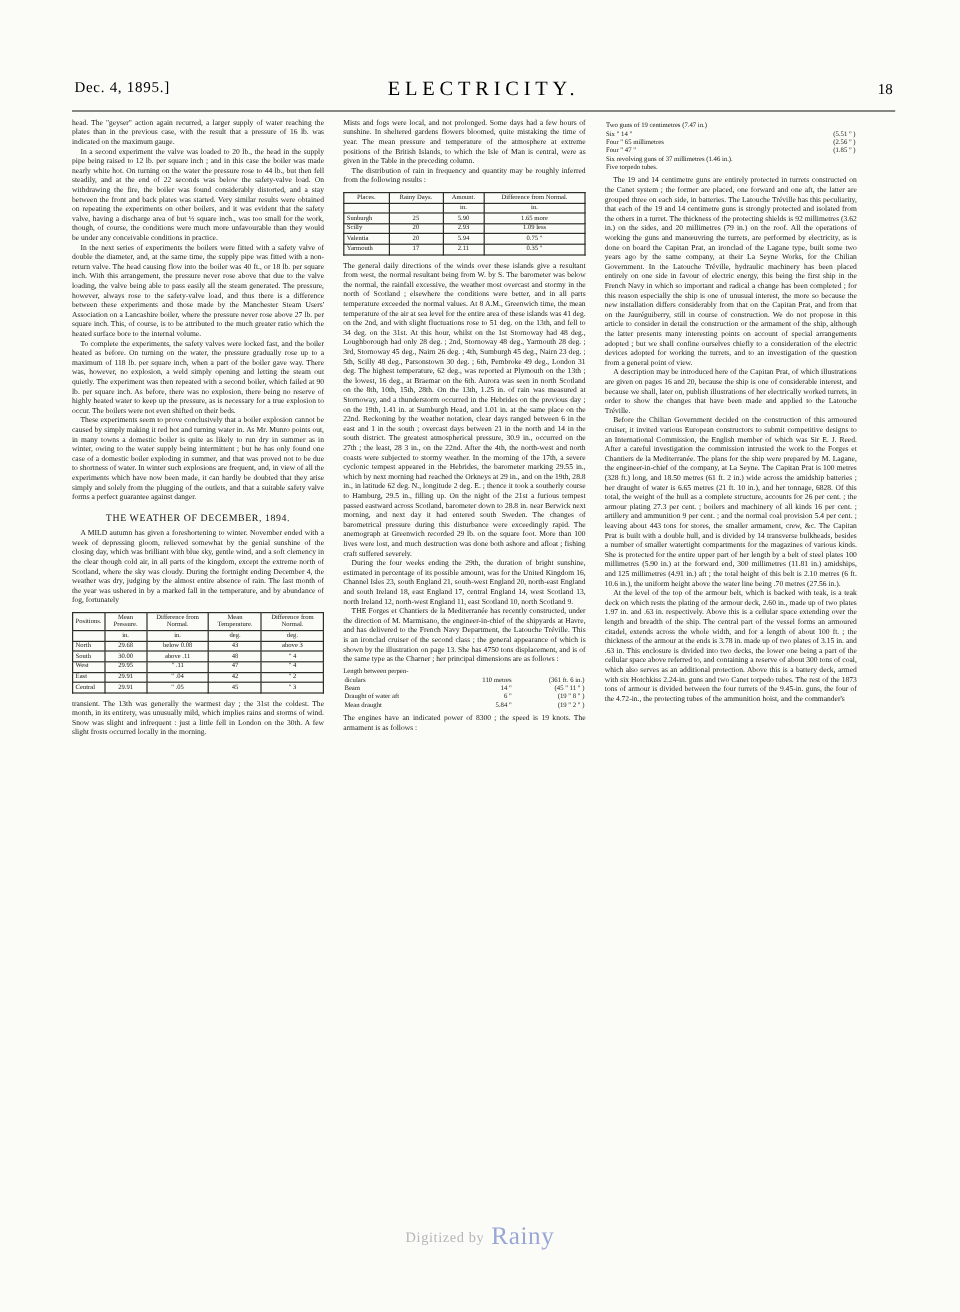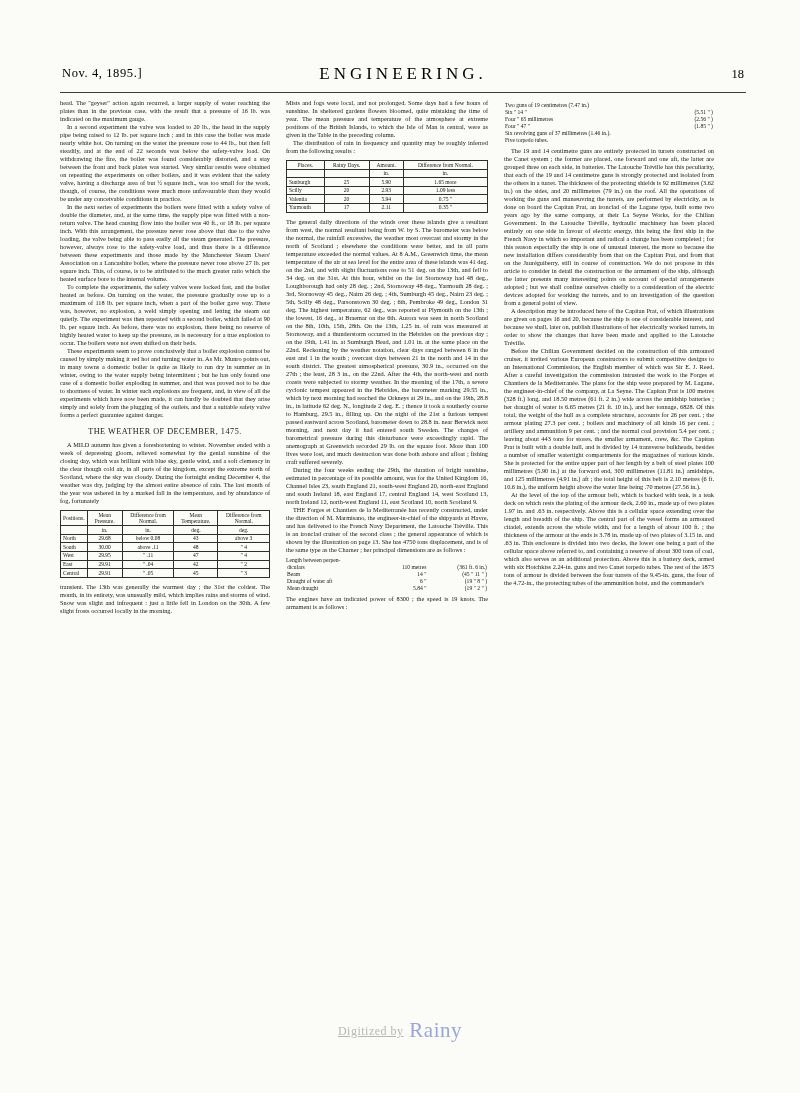--- a/index.html
+++ b/index.html
@@ -122,44 +122,44 @@
     left: 0;
     right: 0;
     bottom: 50px;
     text-align: center;
     color: #c9c9c9;
     font-size: 21px;
     letter-spacing: 0.5px;
     font-family: "Liberation Serif", serif;
   }
   .watermark .g1 { color: #9aa7d6; }
-  .watermark .small { font-size: 12px; color: #b6b6b6; vertical-align: 2px; text-decoration: underline; }
+  .watermark .small { font-size: 12px; color: #b6b6b6; vertical-align: 2px; }
 </style>
 </head>
 <body>
 
 <div class="page">
   <div class="sheet">
 
     <div class="runhead">
-      <div class="date">Nov. 4, 1895.]</div>
-      <div class="title">ENGINEERING.</div>
+      <div class="date">Dec. 4, 1895.]</div>
+      <div class="title">ELECTRICITY.</div>
       <div class="pageno">18</div>
     </div>
 
     <div class="cols">
 
       <div class="col left">
         <p class="noind">head. The "geyser" action again recurred, a larger supply of water reaching the plates than in the previous case, with the result that a pressure of 16 lb. was indicated on the maximum gauge.</p>
         <p>In a second experiment the valve was loaded to 20 lb., the head in the supply pipe being raised to 12 lb. per square inch ; and in this case the boiler was made nearly white hot. On turning on the water the pressure rose to 44 lb., but then fell steadily, and at the end of 22 seconds was below the safety-valve load. On withdrawing the fire, the boiler was found considerably distorted, and a stay between the front and back plates was started. Very similar results were obtained on repeating the experiments on other boilers, and it was evident that the safety valve, having a discharge area of but ½ square inch., was too small for the work, though, of course, the conditions were much more unfavourable than they would be under any conceivable conditions in practice.</p>
         <p>In the next series of experiments the boilers were fitted with a safety valve of double the diameter, and, at the same time, the supply pipe was fitted with a non-return valve. The head causing flow into the boiler was 40 ft., or 18 lb. per square inch. With this arrangement, the pressure never rose above that due to the valve loading, the valve being able to pass easily all the steam generated. The pressure, however, always rose to the safety-valve load, and thus there is a difference between these experiments and those made by the Manchester Steam Users' Association on a Lancashire boiler, where the pressure never rose above 27 lb. per square inch. This, of course, is to be attributed to the much greater ratio which the heated surface bore to the internal volume.</p>
         <p>To complete the experiments, the safety valves were locked fast, and the boiler heated as before. On turning on the water, the pressure gradually rose up to a maximum of 118 lb. per square inch, when a part of the boiler gave way. There was, however, no explosion, a weld simply opening and letting the steam out quietly. The experiment was then repeated with a second boiler, which failed at 90 lb. per square inch. As before, there was no explosion, there being no reserve of highly heated water to keep up the pressure, as is necessary for a true explosion to occur. The boilers were not even shifted on their beds.</p>
         <p>These experiments seem to prove conclusively that a boiler explosion cannot be caused by simply making it red hot and turning water in. As Mr. Munro points out, in many towns a domestic boiler is quite as likely to run dry in summer as in winter, owing to the water supply being intermittent ; but he has only found one case of a domestic boiler exploding in summer, and that was proved not to be due to shortness of water. In winter such explosions are frequent, and, in view of all the experiments which have now been made, it can hardly be doubted that they arise simply and solely from the plugging of the outlets, and that a suitable safety valve forms a perfect guarantee against danger.</p>
 
-        <h2 class="sec">THE WEATHER OF DECEMBER, 1475.</h2>
+        <h2 class="sec">THE WEATHER OF DECEMBER, 1894.</h2>
         <p>A MILD autumn has given a foreshortening to winter. November ended with a week of depressing gloom, relieved somewhat by the genial sunshine of the closing day, which was brilliant with blue sky, gentle wind, and a soft clemency in the clear though cold air, in all parts of the kingdom, except the extreme north of Scotland, where the sky was cloudy. During the fortnight ending December 4, the weather was dry, judging by the almost entire absence of rain. The last month of the year was ushered in by a marked fall in the temperature, and by abundance of fog, fortunately</p>
 
         <div class="tblwrap">
           <table class="tbl">
             <thead>
               <tr>
                 <th>Positions.</th>
                 <th>Mean Pressure.</th>
                 <th>Difference from Normal.</th>
                 <th>Mean Temperature.</th>

